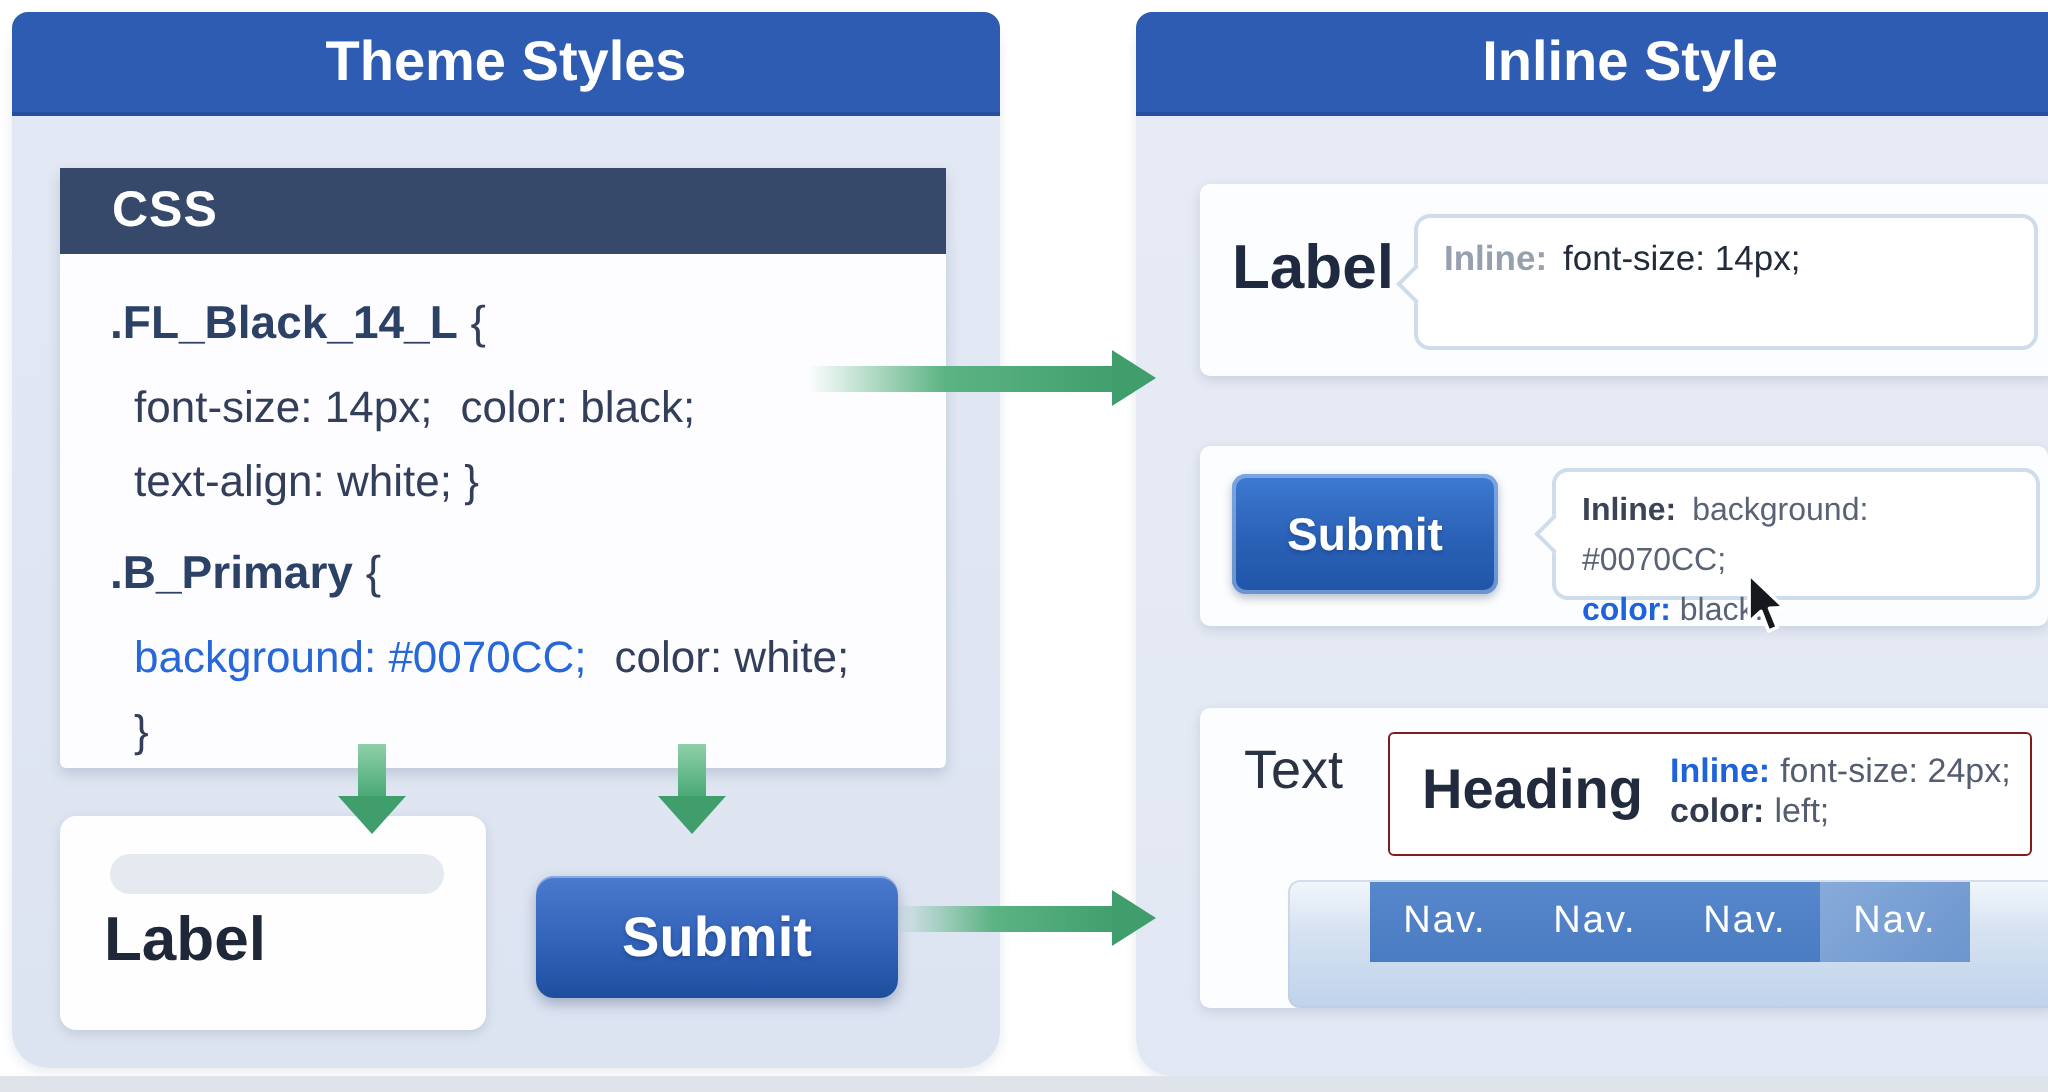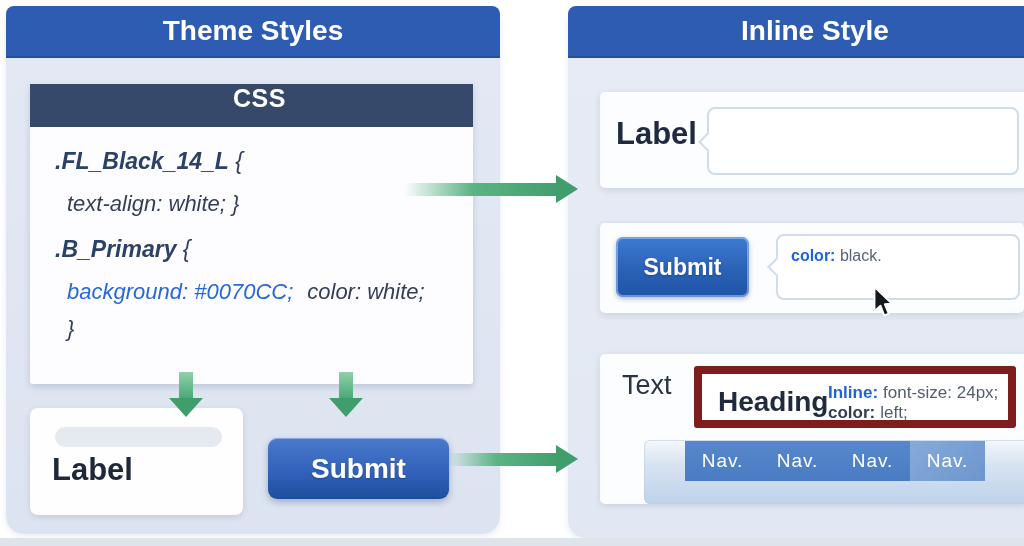--- a/index.html
+++ b/index.html
@@ -13,23 +13,23 @@
   .panel-header{position:absolute;left:0;top:0;width:100%;height:52px;background:#2E5CB3;
     border-radius:8px 8px 0 0;display:flex;align-items:center;justify-content:center;
     color:#fff;font-size:28px;font-weight:bold;border-bottom:2px solid #24509F;box-sizing:border-box;}
 
   .bottom-strip{position:absolute;left:0;top:538px;width:1024px;height:8px;background:#DFE3EA;}
 
   
   .css-card{position:absolute;left:24px;top:78px;width:443px;height:300px;background:#FDFDFF;
     border-radius:3px;box-shadow:0 3px 7px rgba(40,60,100,.18);}
   .css-card-header{height:43px;background:#36496B;color:#fff;display:flex;align-items:center;
-    padding-left:26px;font-size:25px;flex-direction:column;}
+    padding-left:26px;font-size:25px;}
   .css-card-header .hdr-bold{font-weight:bold;margin-right:10px;letter-spacing:.5px;}
-  .code{padding:21px 10px 0 25px;font-size:22px;color:#333F5A;font-style:italic;}
+  .code{padding:21px 10px 0 25px;font-size:22px;color:#333F5A;}
   .code .sel-line{font-size:23px;margin-bottom:10px;}
   .sel-name{font-weight:bold;color:#2C4166;}
   .brace{color:#333F5A;}
   .prop-line{padding-left:12px;line-height:37px;}
   .gap{height:14px;}
   .tok-blue{color:#2667D9;}
   .sp{margin-left:14px;}
 
   
   .label-card{position:absolute;left:24px;top:402px;width:213px;height:107px;background:#FEFEFF;
@@ -71,21 +71,21 @@
     border-left:2px solid #CFDCEA;border-bottom:2px solid #CFDCEA;transform:rotate(45deg);}
   .co1{left:107px;top:15px;width:312px;height:68px;padding:7px 13px;font-size:17.5px;line-height:26px;color:#222B3A;}
   .co2{left:176px;top:11px;width:244px;height:66px;padding:7px 13px;font-size:16px;line-height:25px;color:#5A6375;}
   .co2 .tail{top:24px;}
   .inline-gray{color:#96A0AF;font-weight:bold;margin-right:8px;}
   .inline-dark{color:#3A4456;font-weight:bold;margin-right:8px;}
   .blue-bold{color:#1E62DC;font-weight:bold;}
 
   .text-label{position:absolute;left:22px;top:16px;font-size:27px;color:#2A3344;}
   .heading-box{position:absolute;left:94px;top:12px;width:322px;height:62px;background:#fff;
-    border:8px solid #7f1d1d;border-radius:3px;box-sizing:border-box;}
+    border:1px solid #7f1d1d;border-radius:3px;box-sizing:border-box;}
   .heading-text{position:absolute;left:16px;top:12px;font-size:28px;font-weight:bold;color:#222B3E;}
   .heading-anno{position:absolute;right:8px;top:9px;width:172px;font-size:17px;line-height:20px;color:#555E70;}
   .anno-blue{color:#1E62DC;font-weight:bold;margin-right:5px;}
   .anno-dark{color:#333C4E;font-weight:bold;margin-right:5px;}
 
   .nav-wrap{position:absolute;left:44px;top:86px;width:385px;height:64px;border-radius:6px;
     background:linear-gradient(180deg,#F3F7FC 0%,#D6E2F1 40%,#BFD3EB 100%);
     box-shadow:inset 0 0 0 1px rgba(190,205,225,.6);}
   .nav-row{position:absolute;left:10px;top:1px;display:flex;gap:0;padding-left:31px;}
   .nav-btn{width:75px;height:40px;border:none;cursor:pointer;color:#fff;font-size:19px;letter-spacing:1px;
@@ -107,20 +107,23 @@
 
     <div class="css-card">
       <div class="css-card-header">
         <span class="hdr-bold">CSS</span>
       </div>
       <div class="code">
         <div class="sel-line">
           <span class="sel-name">.FL_Black_14_L</span><span class="brace"> {</span>
         </div>
         <div class="prop-line">
+          <span>font-size: 14px;</span><span class="sp">color: black;</span>
+        </div>
+        <div class="prop-line">
           <span>text-align: white; }</span>
         </div>
         <div class="gap"></div>
         <div class="sel-line">
           <span class="sel-name">.B_Primary</span><span class="brace"> {</span>
         </div>
         <div class="prop-line">
           <span class="tok-blue">background: #0070CC;</span><span class="sp">color: white;</span>
         </div>
         <div class="prop-line">
@@ -139,27 +142,33 @@
 
   <section class="panel panel-right">
     <header class="panel-header">
       <span>Inline Style</span>
     </header>
 
     <div class="rcard card-label">
       <div class="rlabel">Label</div>
       <div class="callout co1">
         <div class="tail"></div>
+        <div>
+          <span class="inline-gray">Inline:</span><span>font-size: 14px;</span>
+        </div>
       </div>
     </div>
 
     <div class="rcard card-submit">
       <button class="btn-submit submit-right">Submit</button>
       <div class="callout co2">
         <div class="tail"></div>
+        <div>
+          <span class="inline-dark">Inline:</span><span>background: #0070CC;</span>
+        </div>
         <div>
           <span class="blue-bold">color:</span>&nbsp;<span>black.</span>
         </div>
       </div>
     </div>
 
     <div class="rcard card-text">
       <div class="text-label">Text</div>
       <div class="heading-box">
         <div class="heading-text">Heading</div>

